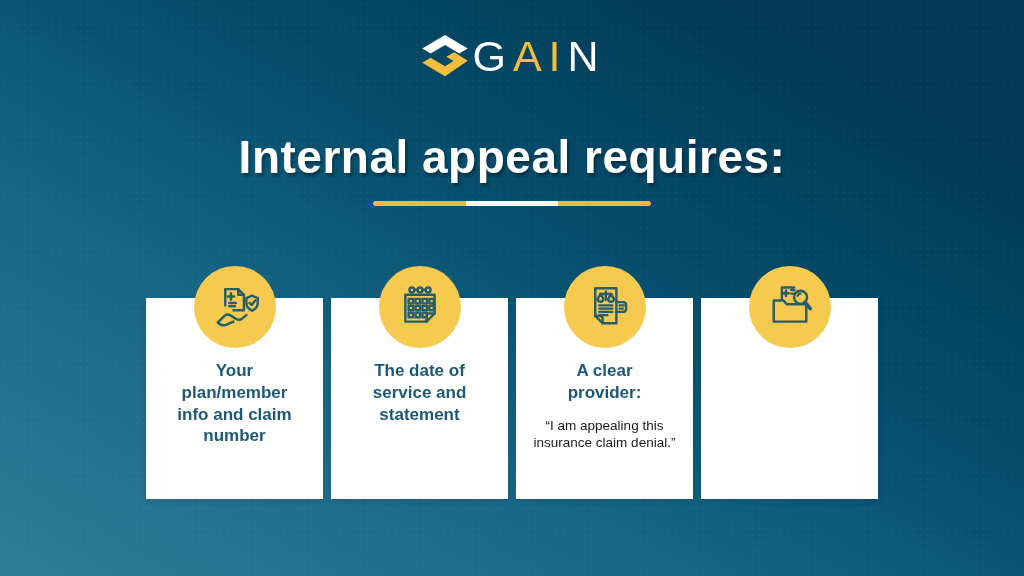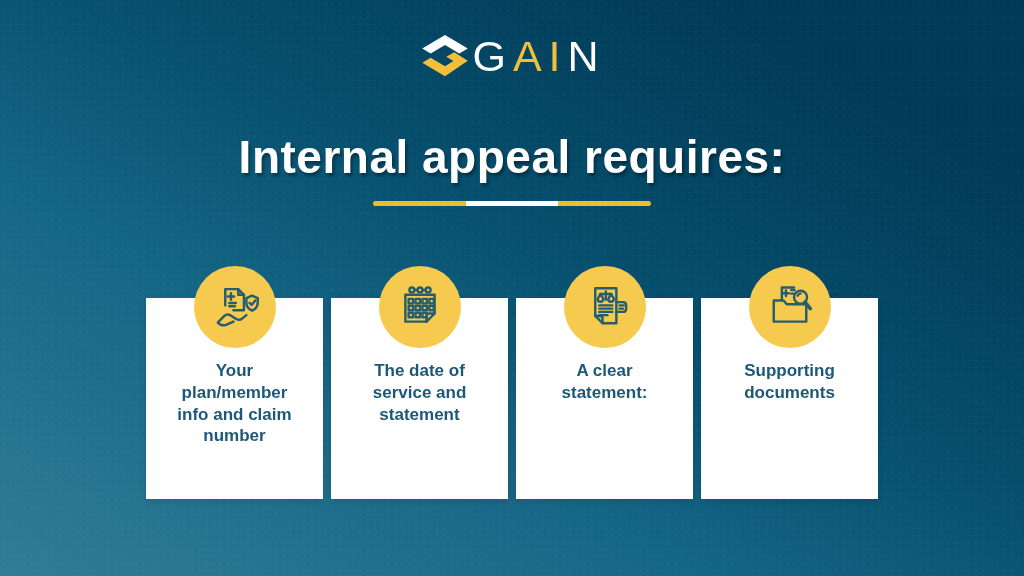--- a/index.html
+++ b/index.html
@@ -200,35 +200,35 @@
             <path d="M20 43 H26 Q29 43 29 46 V52"></path>
             <path d="M33 13 V23 M26 16 H40"></path>
             <path d="M23 22 A3.5 3.5 0 0 0 30 22 M23 22 L26.5 16 L30 22"></path>
             <path d="M36 22 A3.5 3.5 0 0 0 43 22 M36 22 L39.5 16 L43 22"></path>
             <path d="M25 30 H41 M25 34 H41 M25 38 H41 M25 42 H35"></path>
             <path d="M46 26 H54 Q58 26 58 30 V34 Q58 38 54 38 H46"></path>
             <path d="M50 30 H55 M50 34 H54"></path>
           </svg>
         </span>
       </div>
-      <div class="card-title">A clear statement:</div>
+      <div class="card-title">A clear provider:</div>
+      <div class="card-subtext">“I am appealing this insurance claim denial.”</div>
     </div>
 
 
     <div class="card">
       <div class="icon-circle">
         <span>
           <svg class="icon-svg" width="52" height="52" viewBox="0 0 64 64" fill="none" stroke="#265E6D" stroke-width="3" stroke-linecap="round" stroke-linejoin="round">
             <path d="M22 22 V8 H37"></path>
             <path d="M27 11.5 V18.5 M23.5 15 H30.5"></path>
             <path d="M33.5 11 H37.5 M33.5 15.5 H36.5"></path>
             <path d="M12 24 H24 L28 28.5 H52 V50 H12 Z"></path>
             <circle cx="45" cy="20" r="8"></circle>
             <path d="M50.5 26 L57 34" stroke-width="4.5"></path>
             <path d="M41.5 18 Q42.5 15.5 45 15.5"></path>
           </svg>
         </span>
       </div>
-      <div class="card-title">Supporting documents</div>
     </div>
 
   </div>
 </div>
 
 </body></html>

